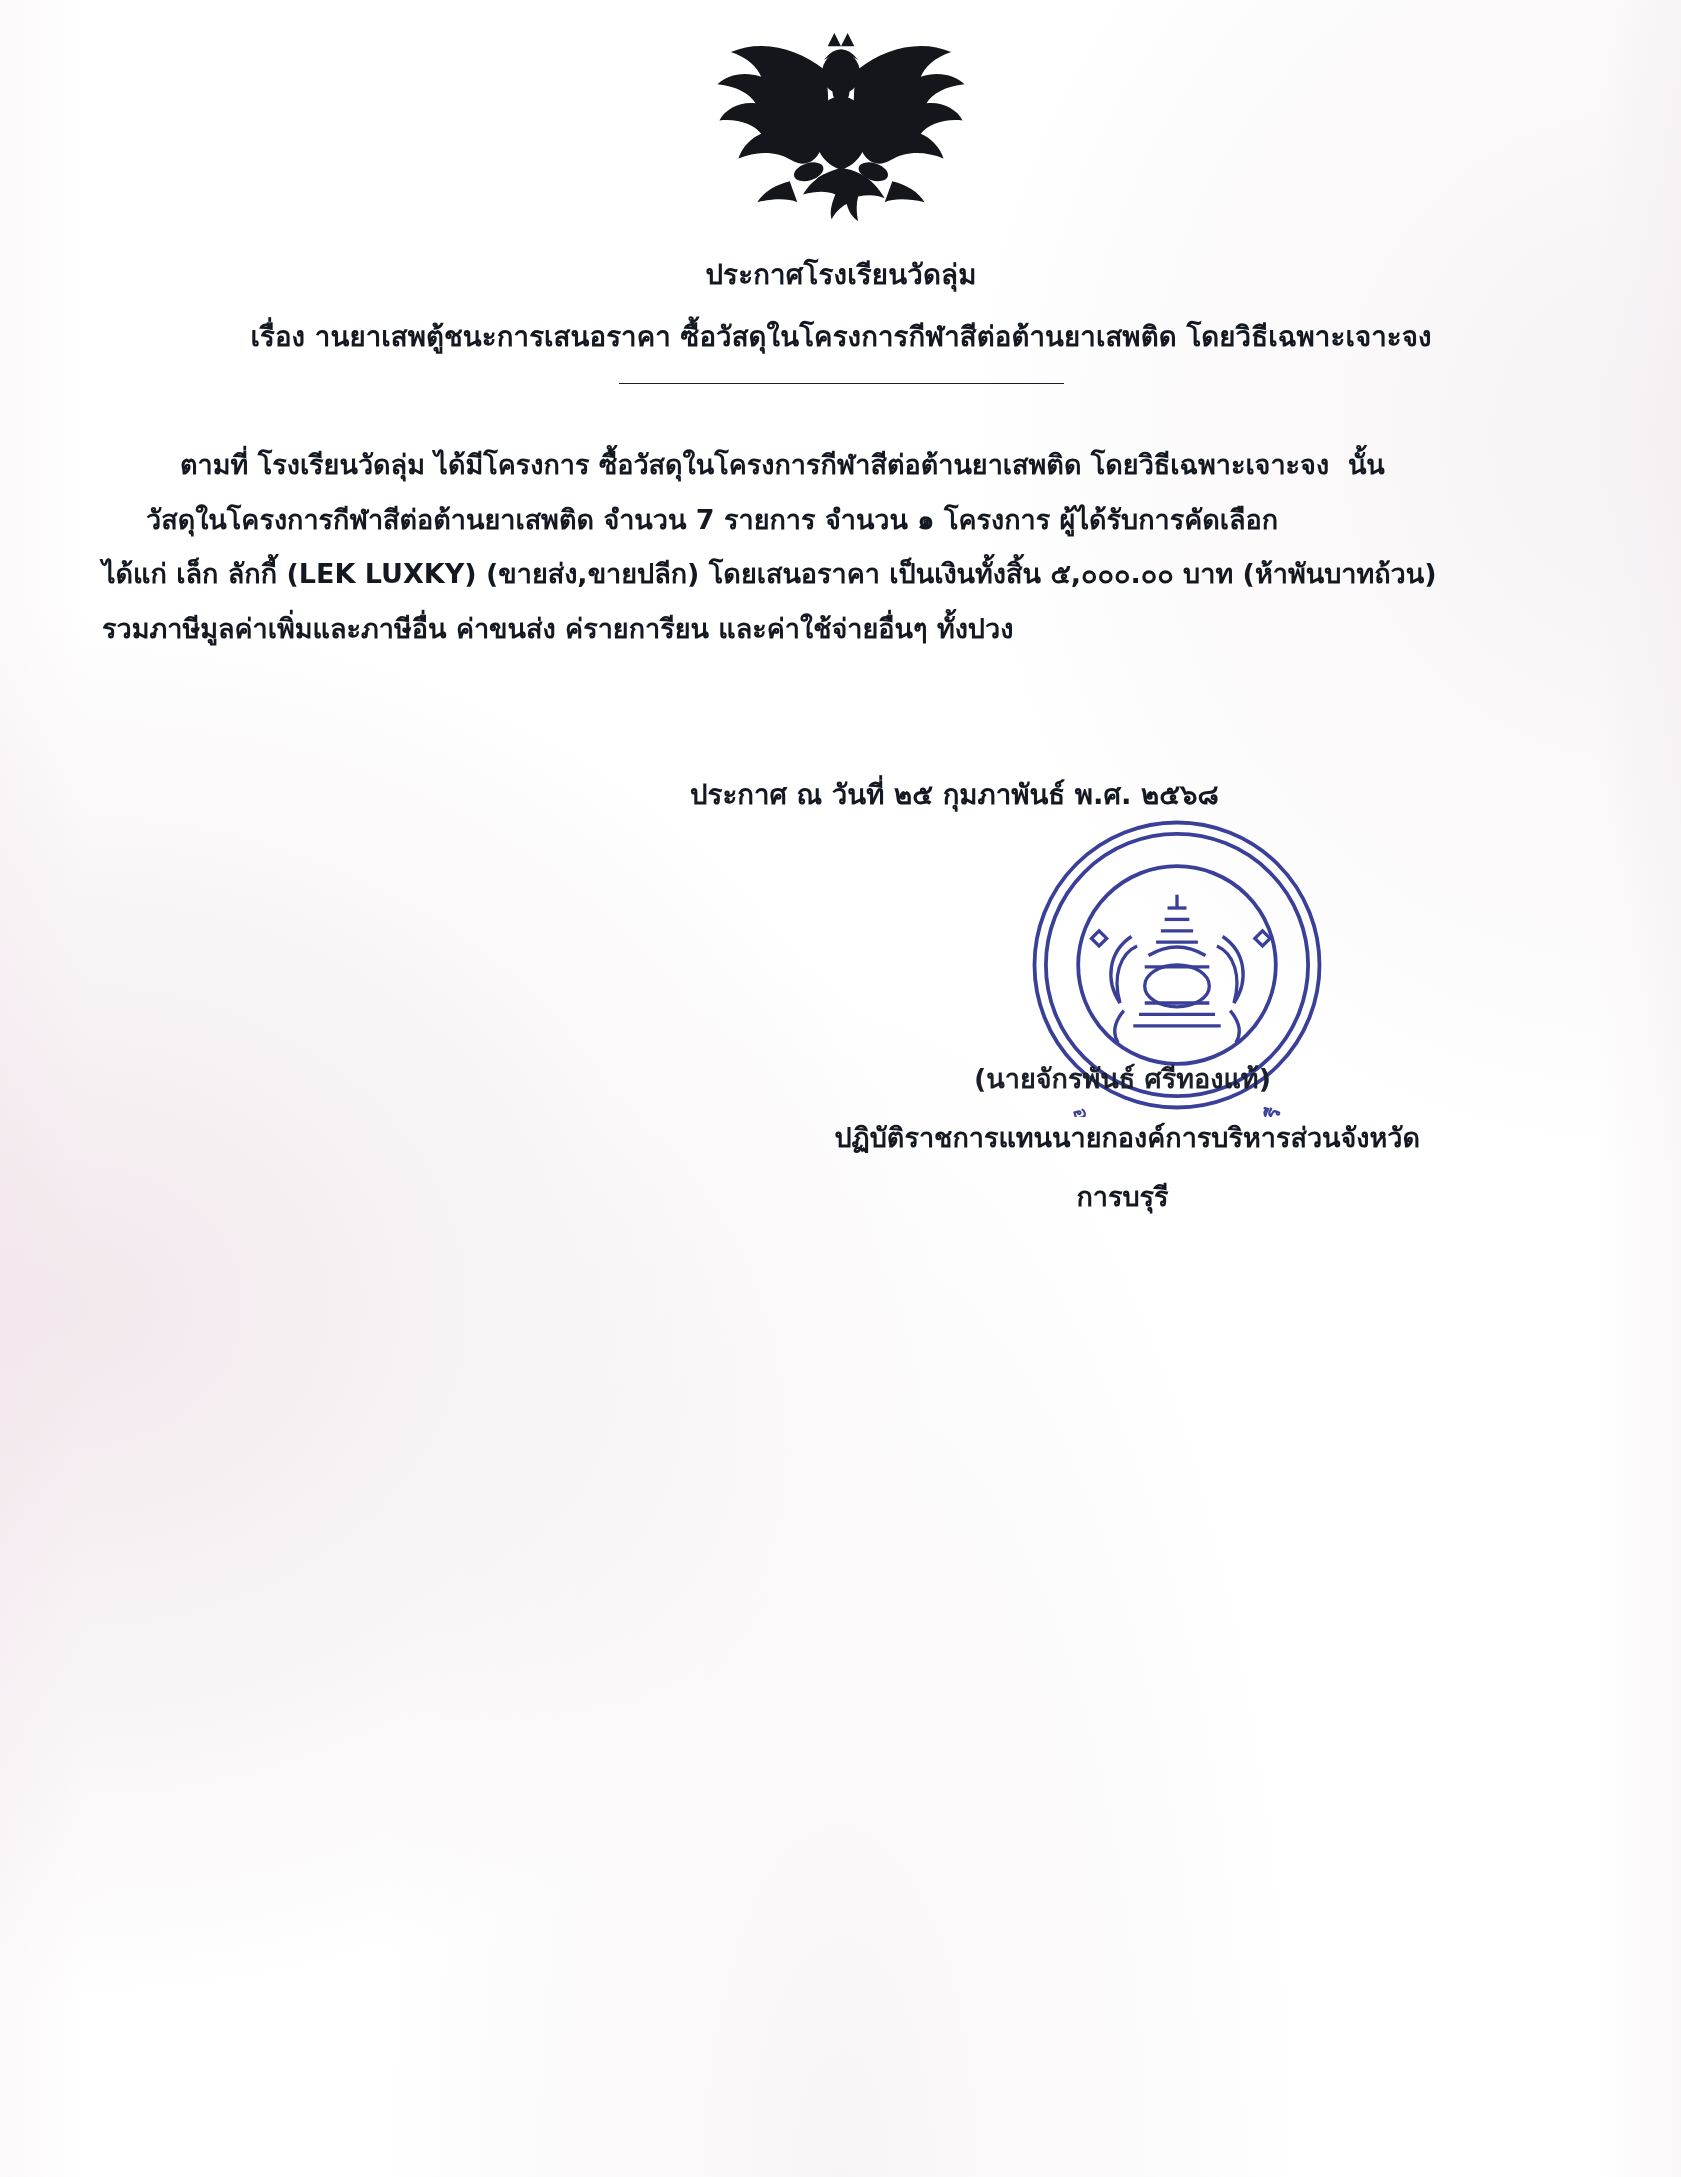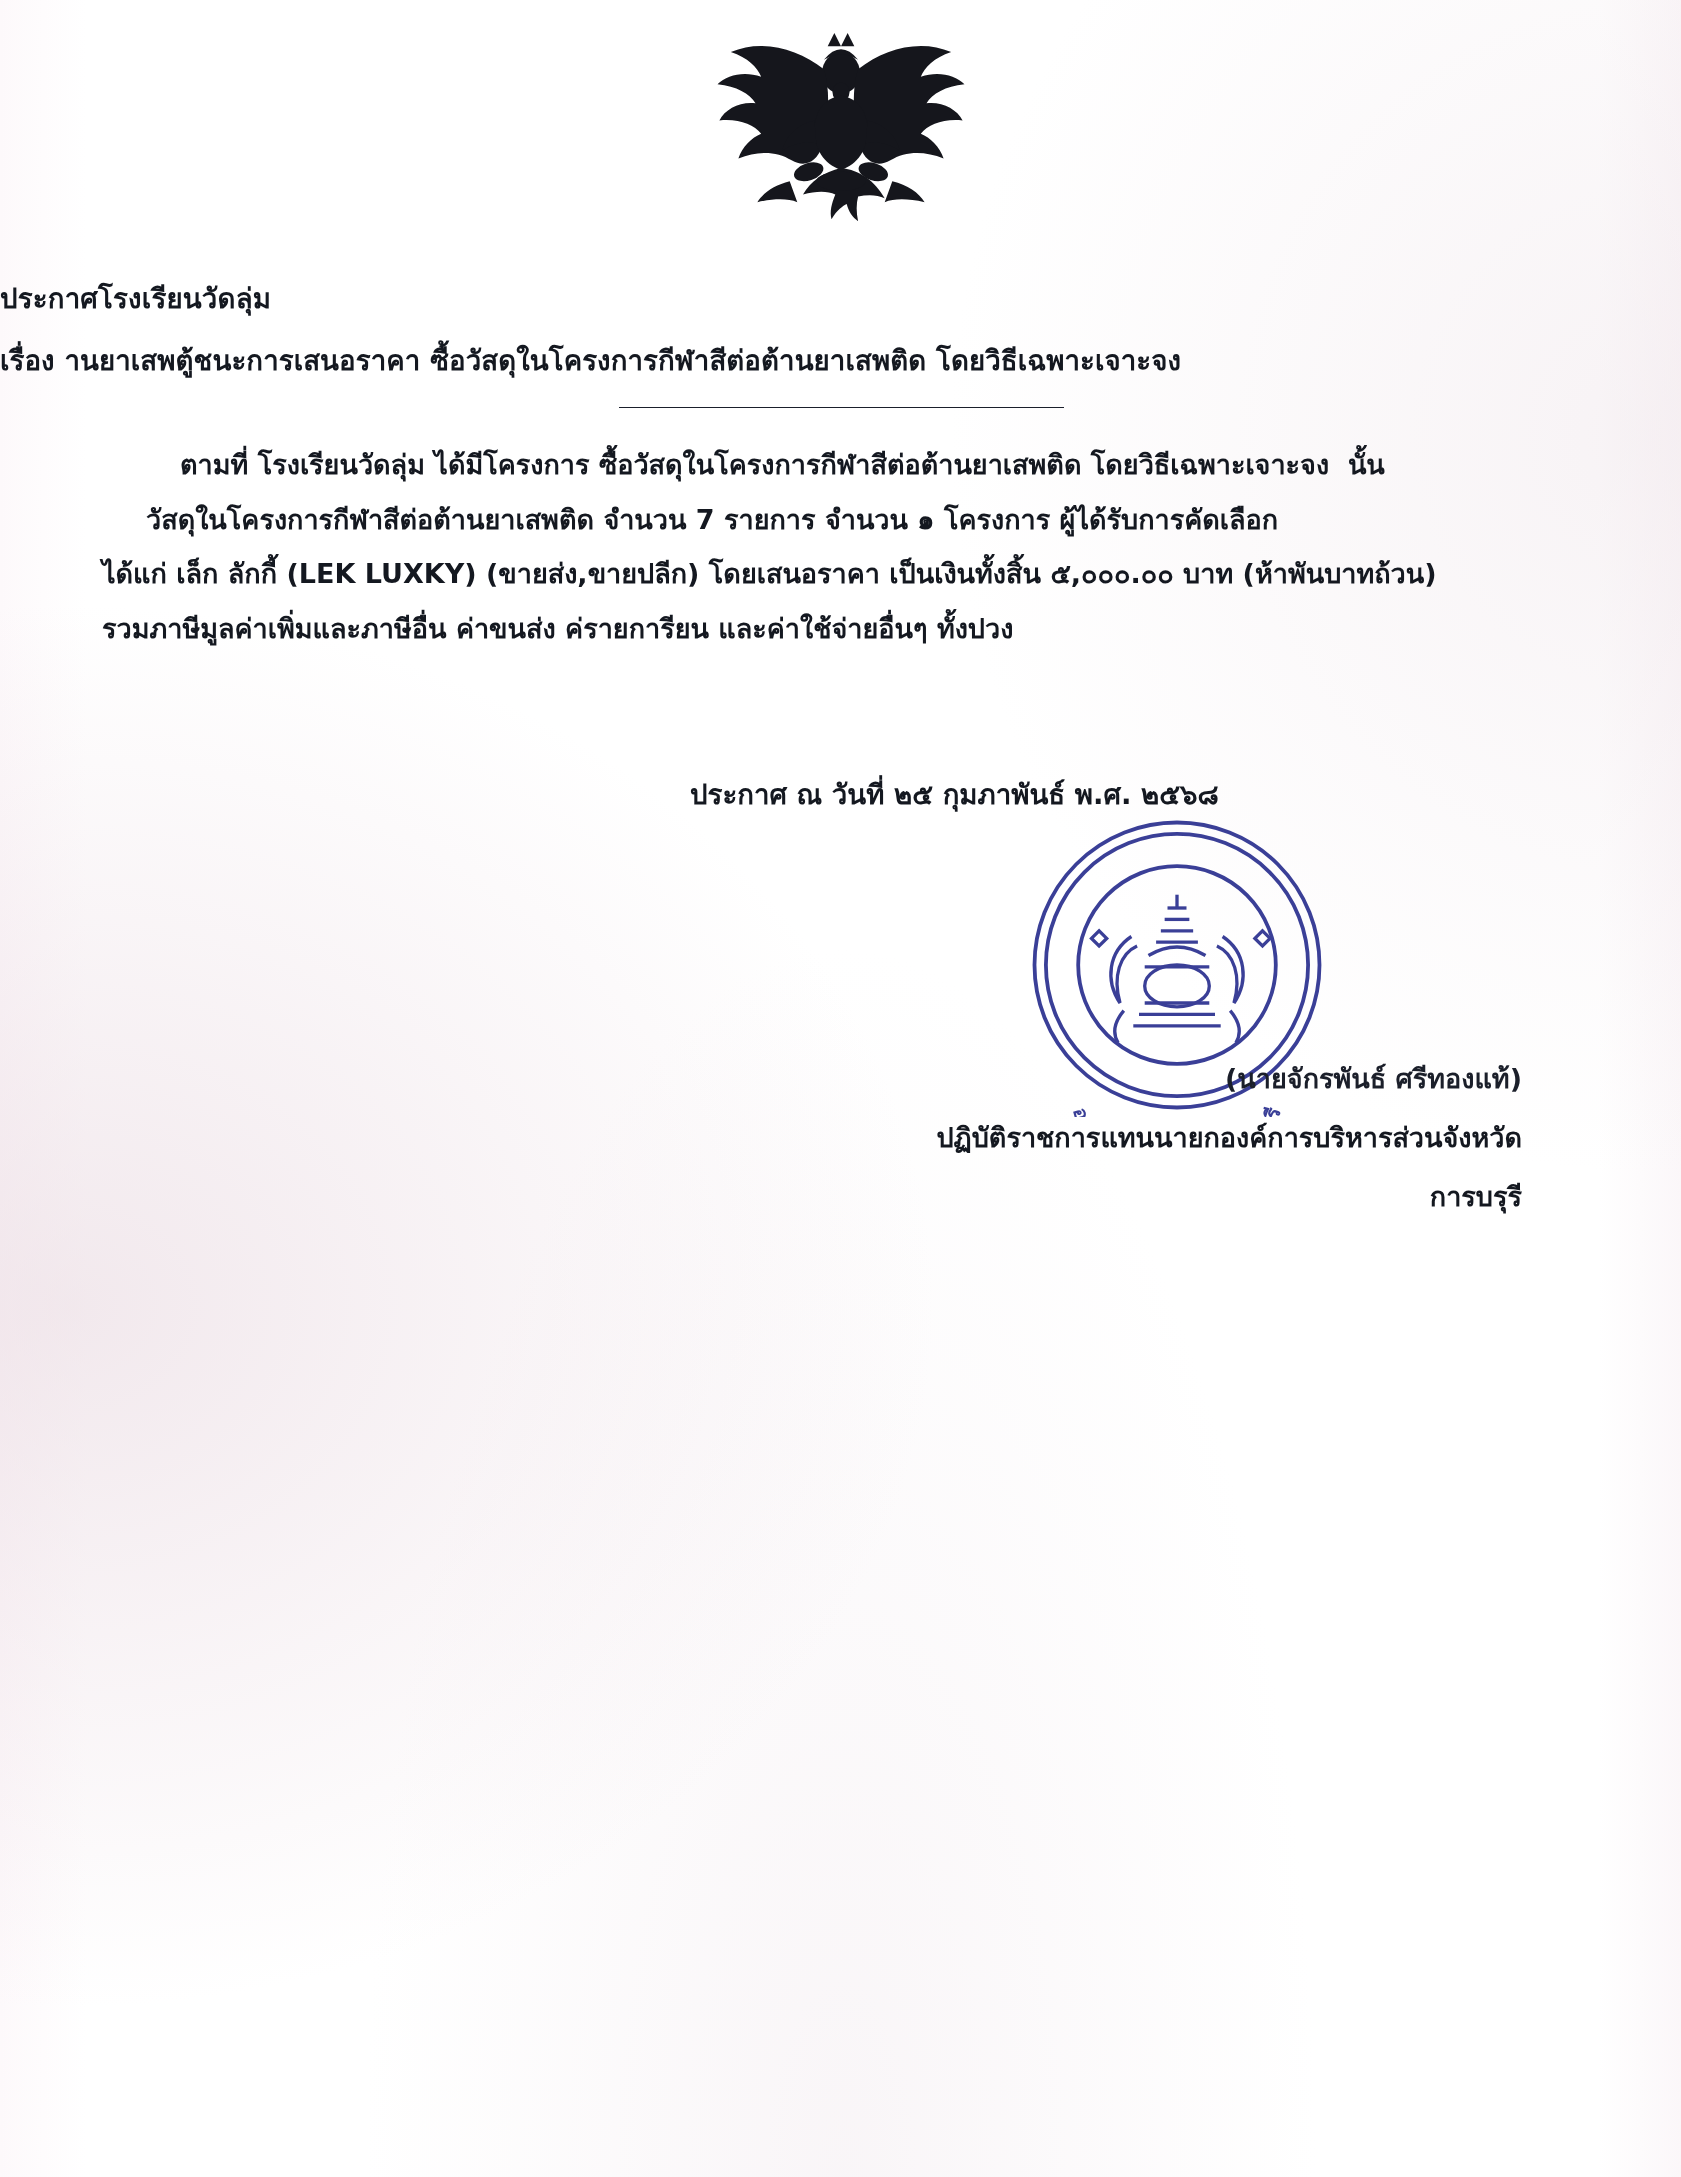--- a/index.html
+++ b/index.html
@@ -37,23 +37,24 @@
     left: 50%;
     transform: translateX(-50%);
     top: 28.5px;
     width: 285px;
     height: 219px;
   }
   .emblem svg { display: block; width: 100%; height: 100%; }
 
   .title-block {
     position: absolute;
-    top: 280px;
+    top: 256px;
     left: 0;
     width: 100%;
+    text-align: center;
   }
   .doc-title {
     font-size: 27.6px;
     font-weight: bold;
     letter-spacing: 0.2px;
     line-height: 1.35;
   }
   .doc-subject {
     margin-top: 21px;
     font-size: 27.6px;
@@ -105,21 +106,21 @@
     height: 304px;
     opacity: 0.92;
   }
   .seal svg { width: 100%; height: 100%; display: block; }
 
   .sign-block {
     position: absolute;
     top: 1065px;
     left: 723px;
     width: 799px;
-    text-align: right;
+    text-align: center;
   }
   .sign-line {
     font-size: 27px;
     font-weight: bold;
     line-height: 1.0;
     margin-bottom: 32px;
     position: relative;
     z-index: 3;
   }
   .sign-line.name { color: #1b1f2a; }

